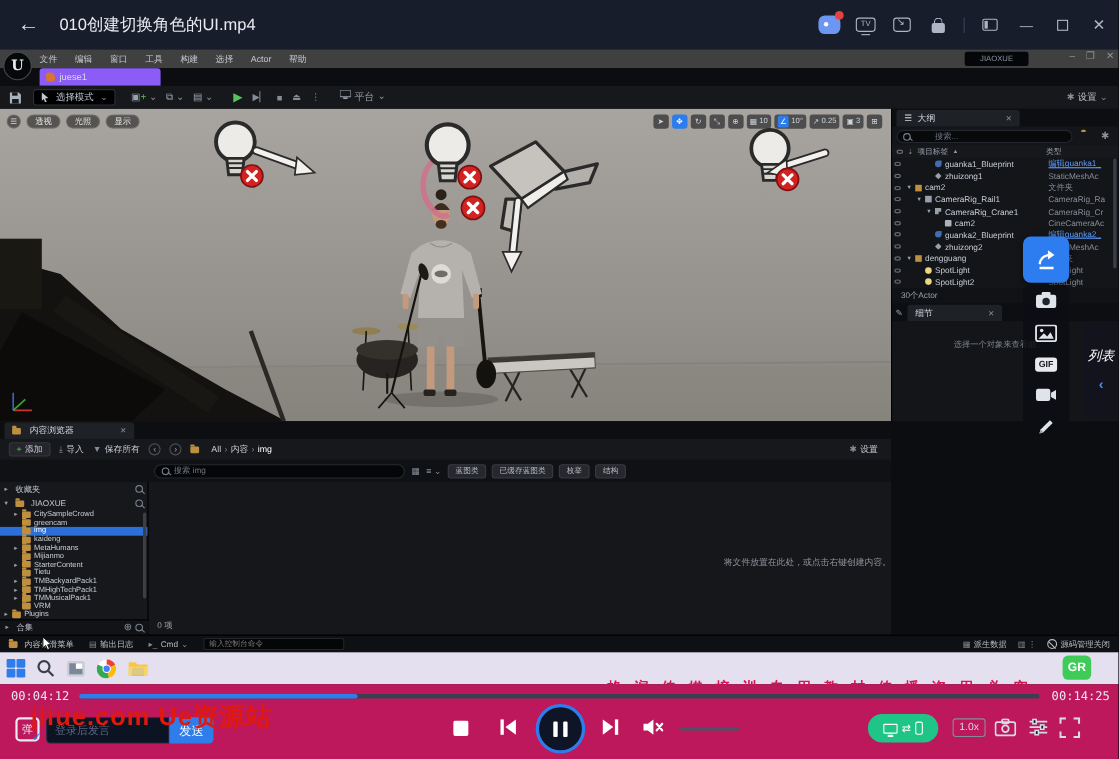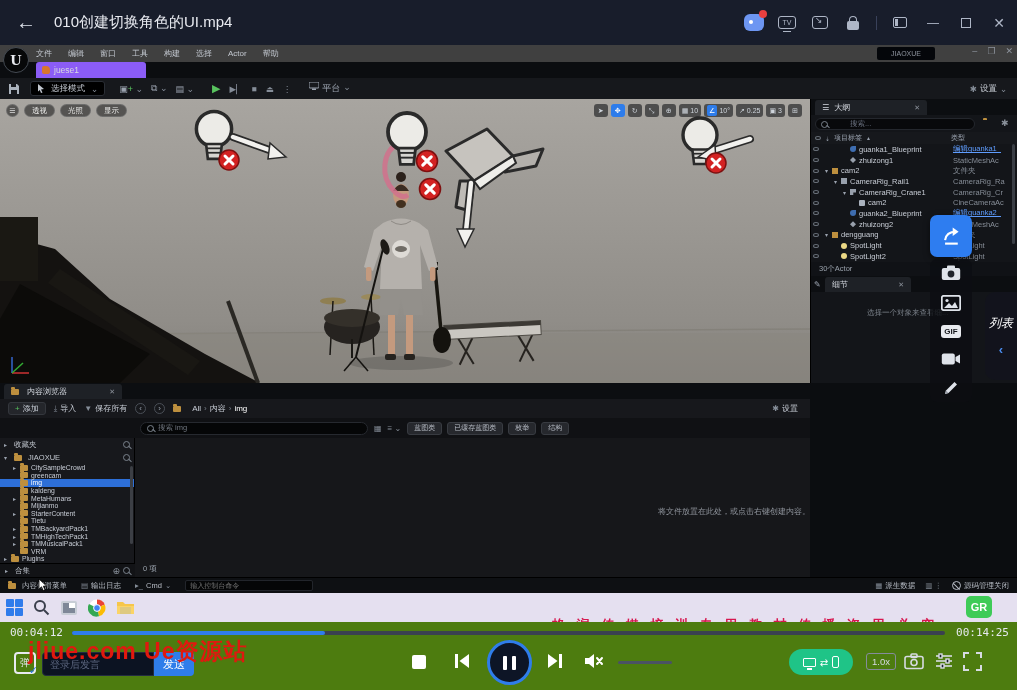--- a/index.html
+++ b/index.html
@@ -132,21 +132,21 @@
 
   
   #taskbar{position:absolute;left:0;top:593px;width:100%;height:29px;background:#e5e0f0;}
   #tb-left{position:absolute;left:6px;top:0;height:29px;display:flex;align-items:center;gap:10px;}
   .wsq{display:grid;grid-template-columns:8px 8px;grid-template-rows:8px 8px;gap:1px;}
   .wsq i{background:#2f7ceb;border-radius:1px;}
   .tnotice{position:absolute;top:4px;font-size:13px;font-weight:bold;color:#d6174e;letter-spacing:4px;white-space:nowrap;margin-top:19px;}
   #gr-logo{position:absolute;left:966px;top:3px;width:26px;height:22px;background:#3ecb57;border-radius:5px;color:#fff;font-weight:800;font-size:11px;display:flex;align-items:center;justify-content:center;}
 
   
-  #playerbar{position:absolute;left:0;top:622px;width:100%;height:68px;background:#4d7c0f;}
+  #playerbar{position:absolute;left:0;top:622px;width:100%;height:68px;background:#be185d;}
   .ptime{position:absolute;top:4px;font-family:"DejaVu Sans Mono",monospace;font-size:11px;color:#e6e9f0;}
   #pbar{position:absolute;left:72px;top:9px;width:873px;height:4px;background:#3a4050;border-radius:2px;}
   #pbar-fill{height:4px;background:#2f7dea;border-radius:2px;width:29%;}
   #dm-toggle{position:absolute;left:14px;top:30px;width:22px;height:22px;border:2px solid #e8eaf0;border-radius:4px;color:#e8eaf0;font-size:10px;display:flex;align-items:center;justify-content:center;}
   #dm-toggle::after{content:"✓";position:absolute;right:-4px;bottom:-5px;color:#2f7dea;font-size:11px;font-weight:bold;}
   #chat-input{position:absolute;left:42px;top:30px;width:112px;height:24px;background:#0c1322;border:1px solid #232c42;border-radius:4px 0 0 4px;color:#aab;font-size:10px;padding:0 7px;}
   #chat-input::placeholder{color:#5b657e;}
   #send-btn{position:absolute;left:154px;top:30px;width:40px;height:24px;background:#2f7dea;border:none;border-radius:0 4px 4px 0;color:#fff;font-size:11px;}
   .pcic{position:absolute;display:flex;align-items:center;justify-content:center;color:#dfe3ea;}
   #pause-btn{position:absolute;left:487px;top:18px;width:45px;height:45px;border-radius:50%;border:3px solid #2f7dea;background:#0d1526;display:flex;align-items:center;justify-content:center;gap:5px;}

